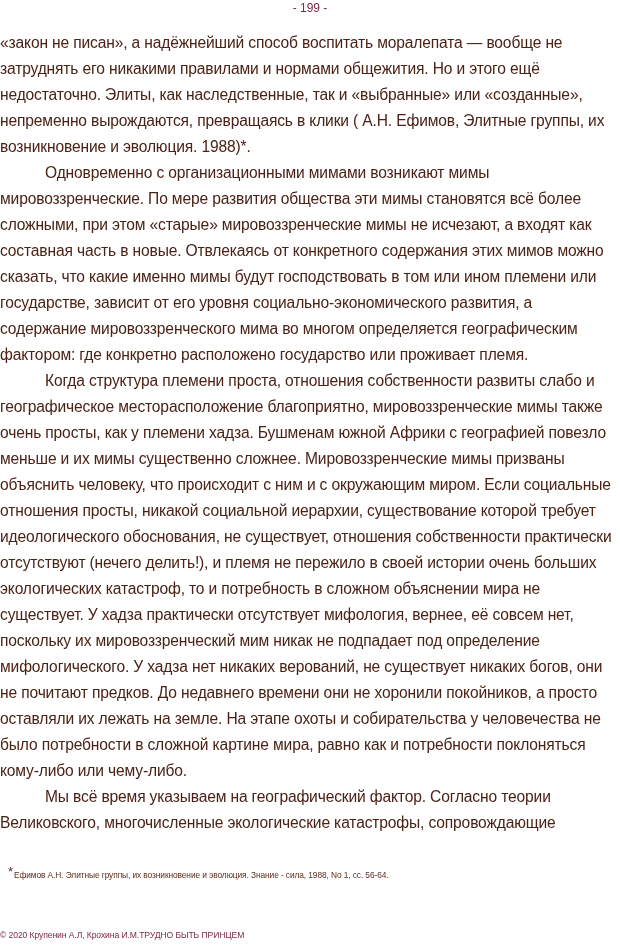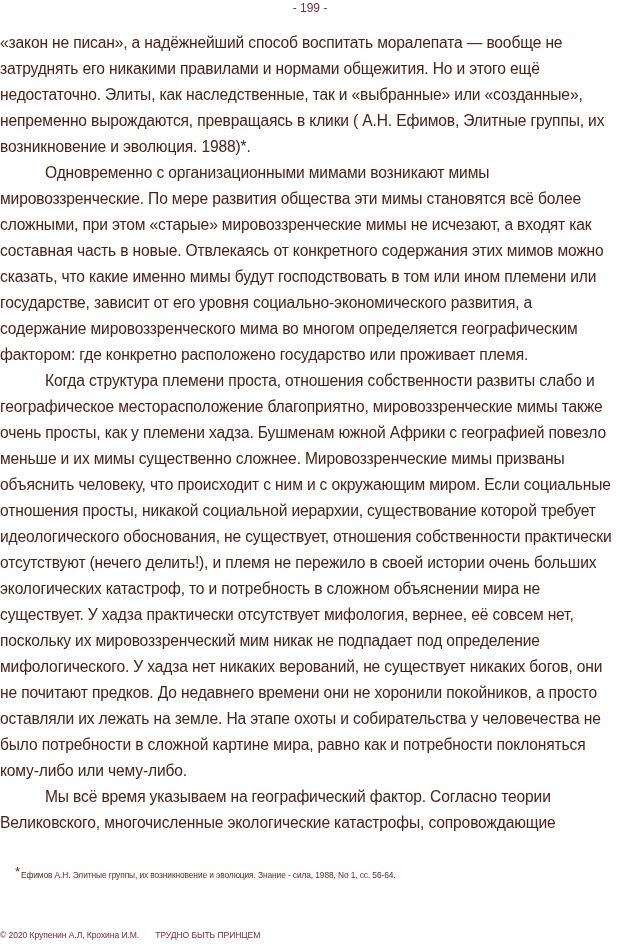--- a/index.html
+++ b/index.html
@@ -38,42 +38,41 @@
     .line {
       display: block;
       height: 26px;
     }
     .indent {
       padding-left: 45px;
     }
     .footnote {
       position: absolute;
       top: 864px;
-      left: 15px;
+      left: 8px;
       font-size: 8.4px;
       color: #5a3020;
       white-space: nowrap;
       letter-spacing: -0.1px;
     }
     .footnote .star {
       font-size: 13px;
       vertical-align: 2px;
       margin-right: 1px;
     }
     .footer {
       position: absolute;
       top: 930px;
       left: 0px;
       font-size: 8.6px;
       color: #7a2a4a;
       white-space: nowrap;
       letter-spacing: -0.1px;
     }
     .footer .title {
-      margin-left: 16px;
     }
   </style>
 </head>
 <body>
 
 <div class="page-number">- 199 -</div>
 
 <div class="body-text">
   <span class="line">«закон не писан», а надёжнейший способ воспитать моралепата — вообще не</span>
   <span class="line">затруднять его никакими правилами и нормами общежития. Но и этого ещё</span>

